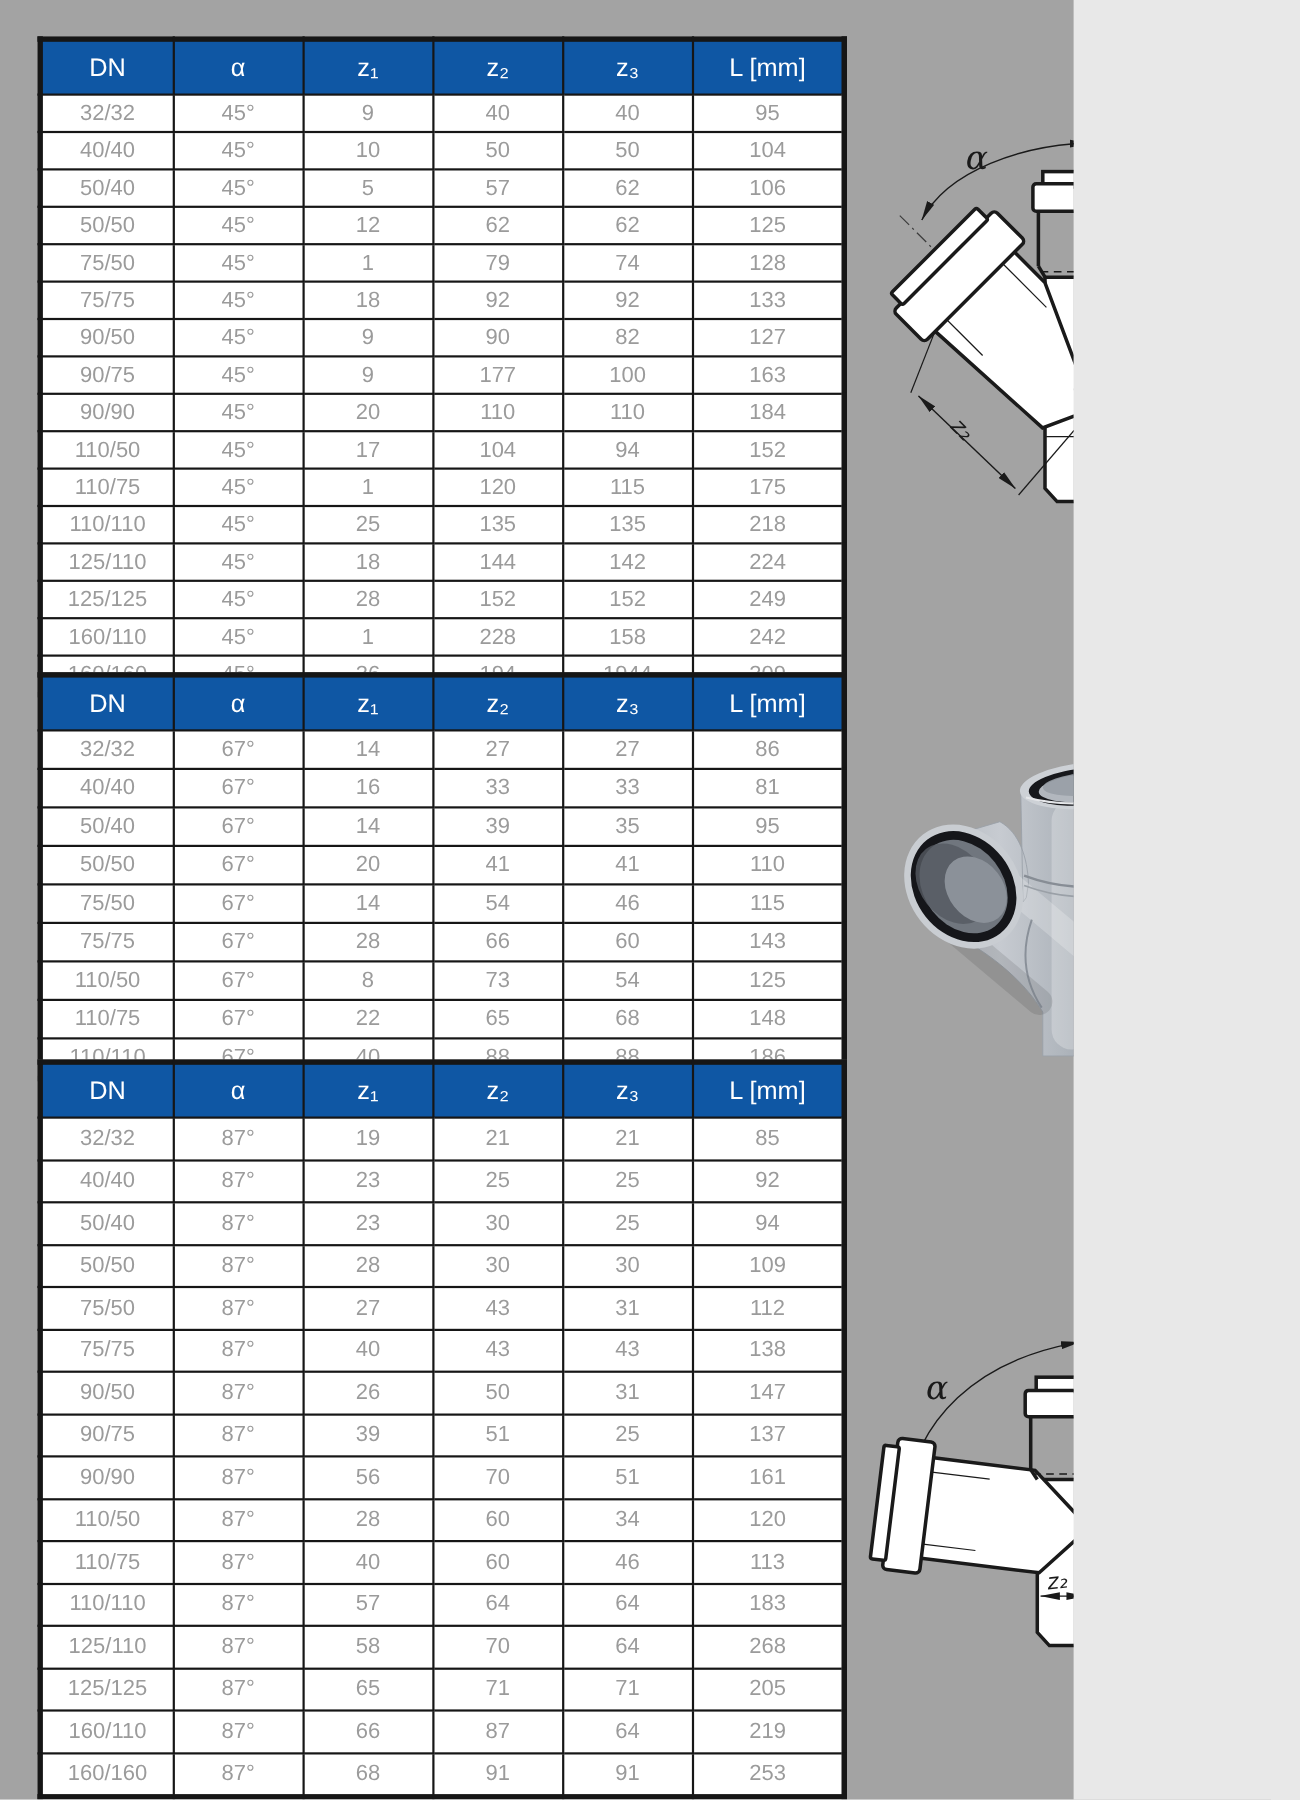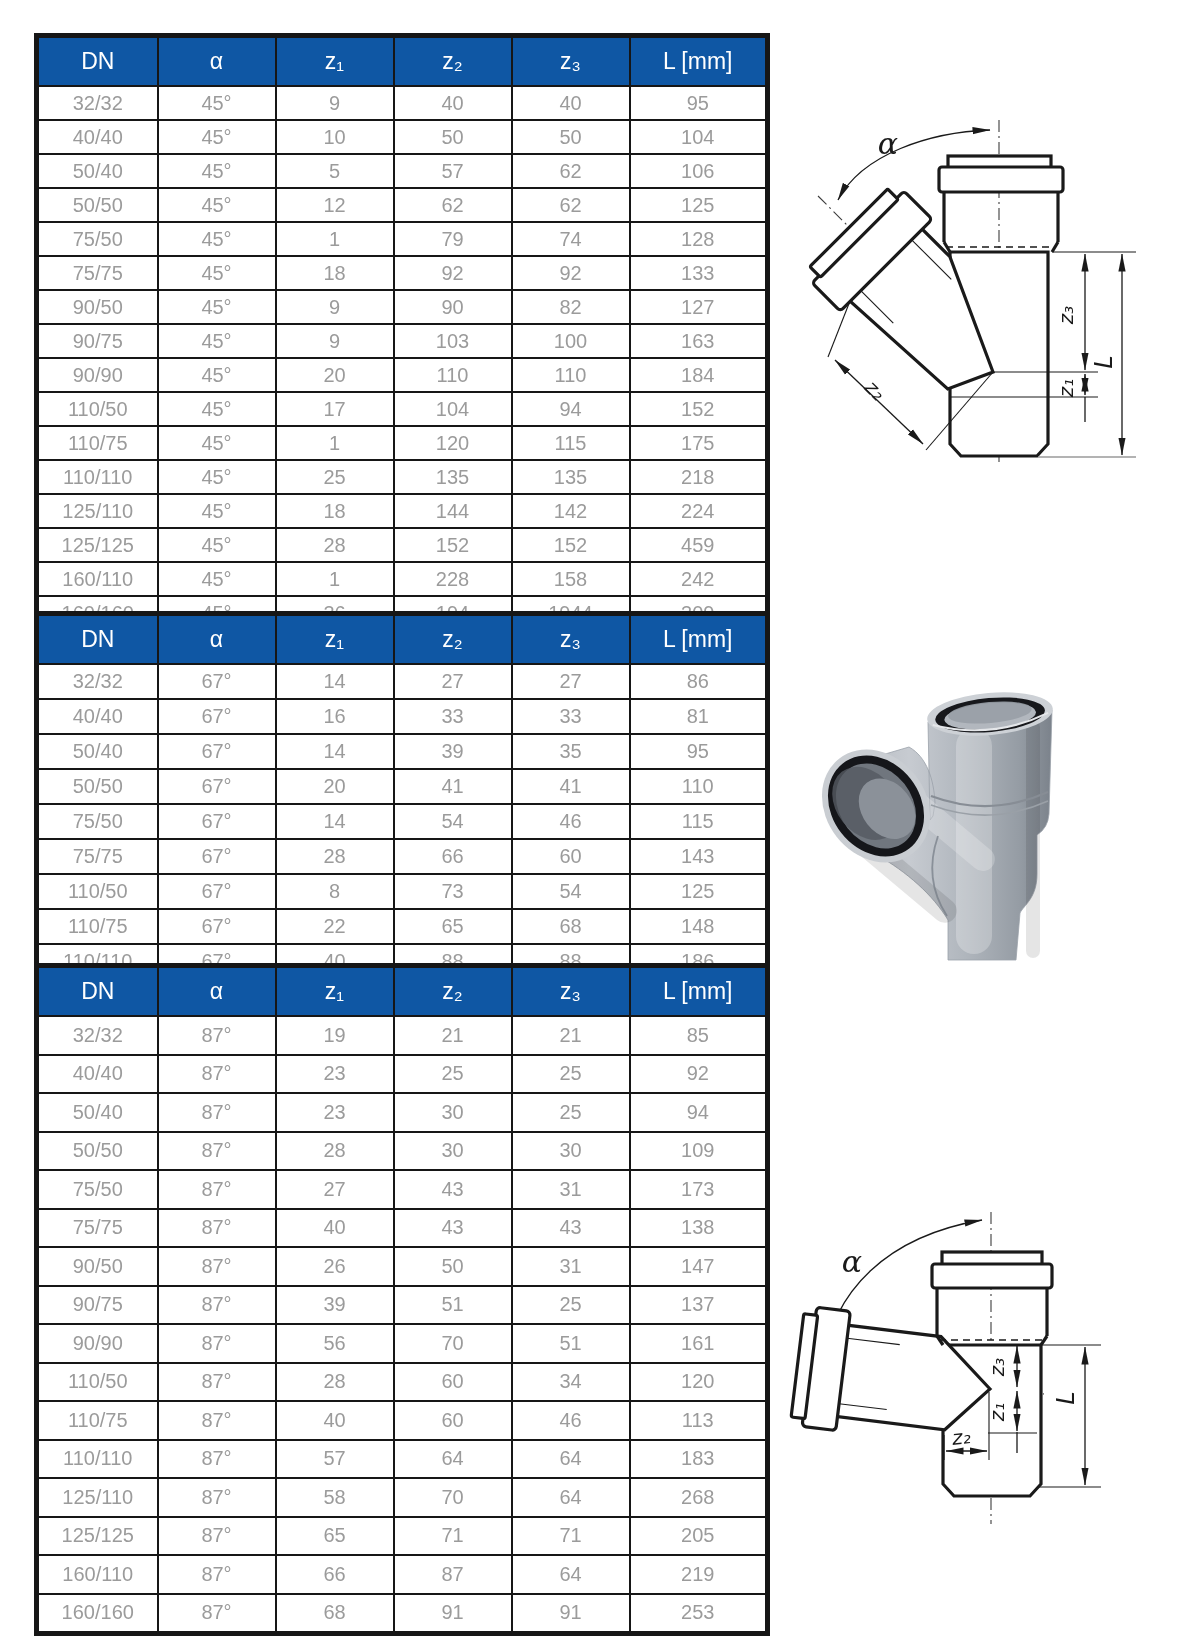--- a/index.html
+++ b/index.html
@@ -1,19 +1,19 @@
 <!DOCTYPE html>
 <html style="--header-bg: #0f57a4; --cell-text: #9b9b9b; --table-border: #161616;"><head>
 <meta charset="utf-8">
 <style>
   html,body{margin:0;padding:0;background:#e8e8e8;}
   .page{
     position:relative;
-    width:1182px;height:1636px;
-    background:#ffffff;
+    width:976px;height:1636px;
+    background:#a3a3a3;
     font-family:"Liberation Sans","DejaVu Sans",sans-serif;
     overflow:hidden;
   }
   table.spec{
     position:absolute;
     left:34px;
     width:731px;
     border-collapse:collapse;
     table-layout:fixed;
     background:#fff;
@@ -137,21 +137,21 @@
           <td>45°</td>
           <td>9</td>
           <td>90</td>
           <td>82</td>
           <td>127</td>
         </tr>
         <tr>
           <td>90/75</td>
           <td>45°</td>
           <td>9</td>
-          <td>103</td>
+          <td>177</td>
           <td>100</td>
           <td>163</td>
         </tr>
         <tr>
           <td>90/90</td>
           <td>45°</td>
           <td>20</td>
           <td>110</td>
           <td>110</td>
           <td>184</td>
@@ -187,21 +187,21 @@
           <td>144</td>
           <td>142</td>
           <td>224</td>
         </tr>
         <tr>
           <td>125/125</td>
           <td>45°</td>
           <td>28</td>
           <td>152</td>
           <td>152</td>
-          <td>459</td>
+          <td>249</td>
         </tr>
         <tr>
           <td>160/110</td>
           <td>45°</td>
           <td>1</td>
           <td>228</td>
           <td>158</td>
           <td>242</td>
         </tr>
         <tr>
@@ -361,21 +361,21 @@
           <td>30</td>
           <td>30</td>
           <td>109</td>
         </tr>
         <tr>
           <td>75/50</td>
           <td>87°</td>
           <td>27</td>
           <td>43</td>
           <td>31</td>
-          <td>173</td>
+          <td>112</td>
         </tr>
         <tr>
           <td>75/75</td>
           <td>87°</td>
           <td>40</td>
           <td>43</td>
           <td>43</td>
           <td>138</td>
         </tr>
         <tr>

